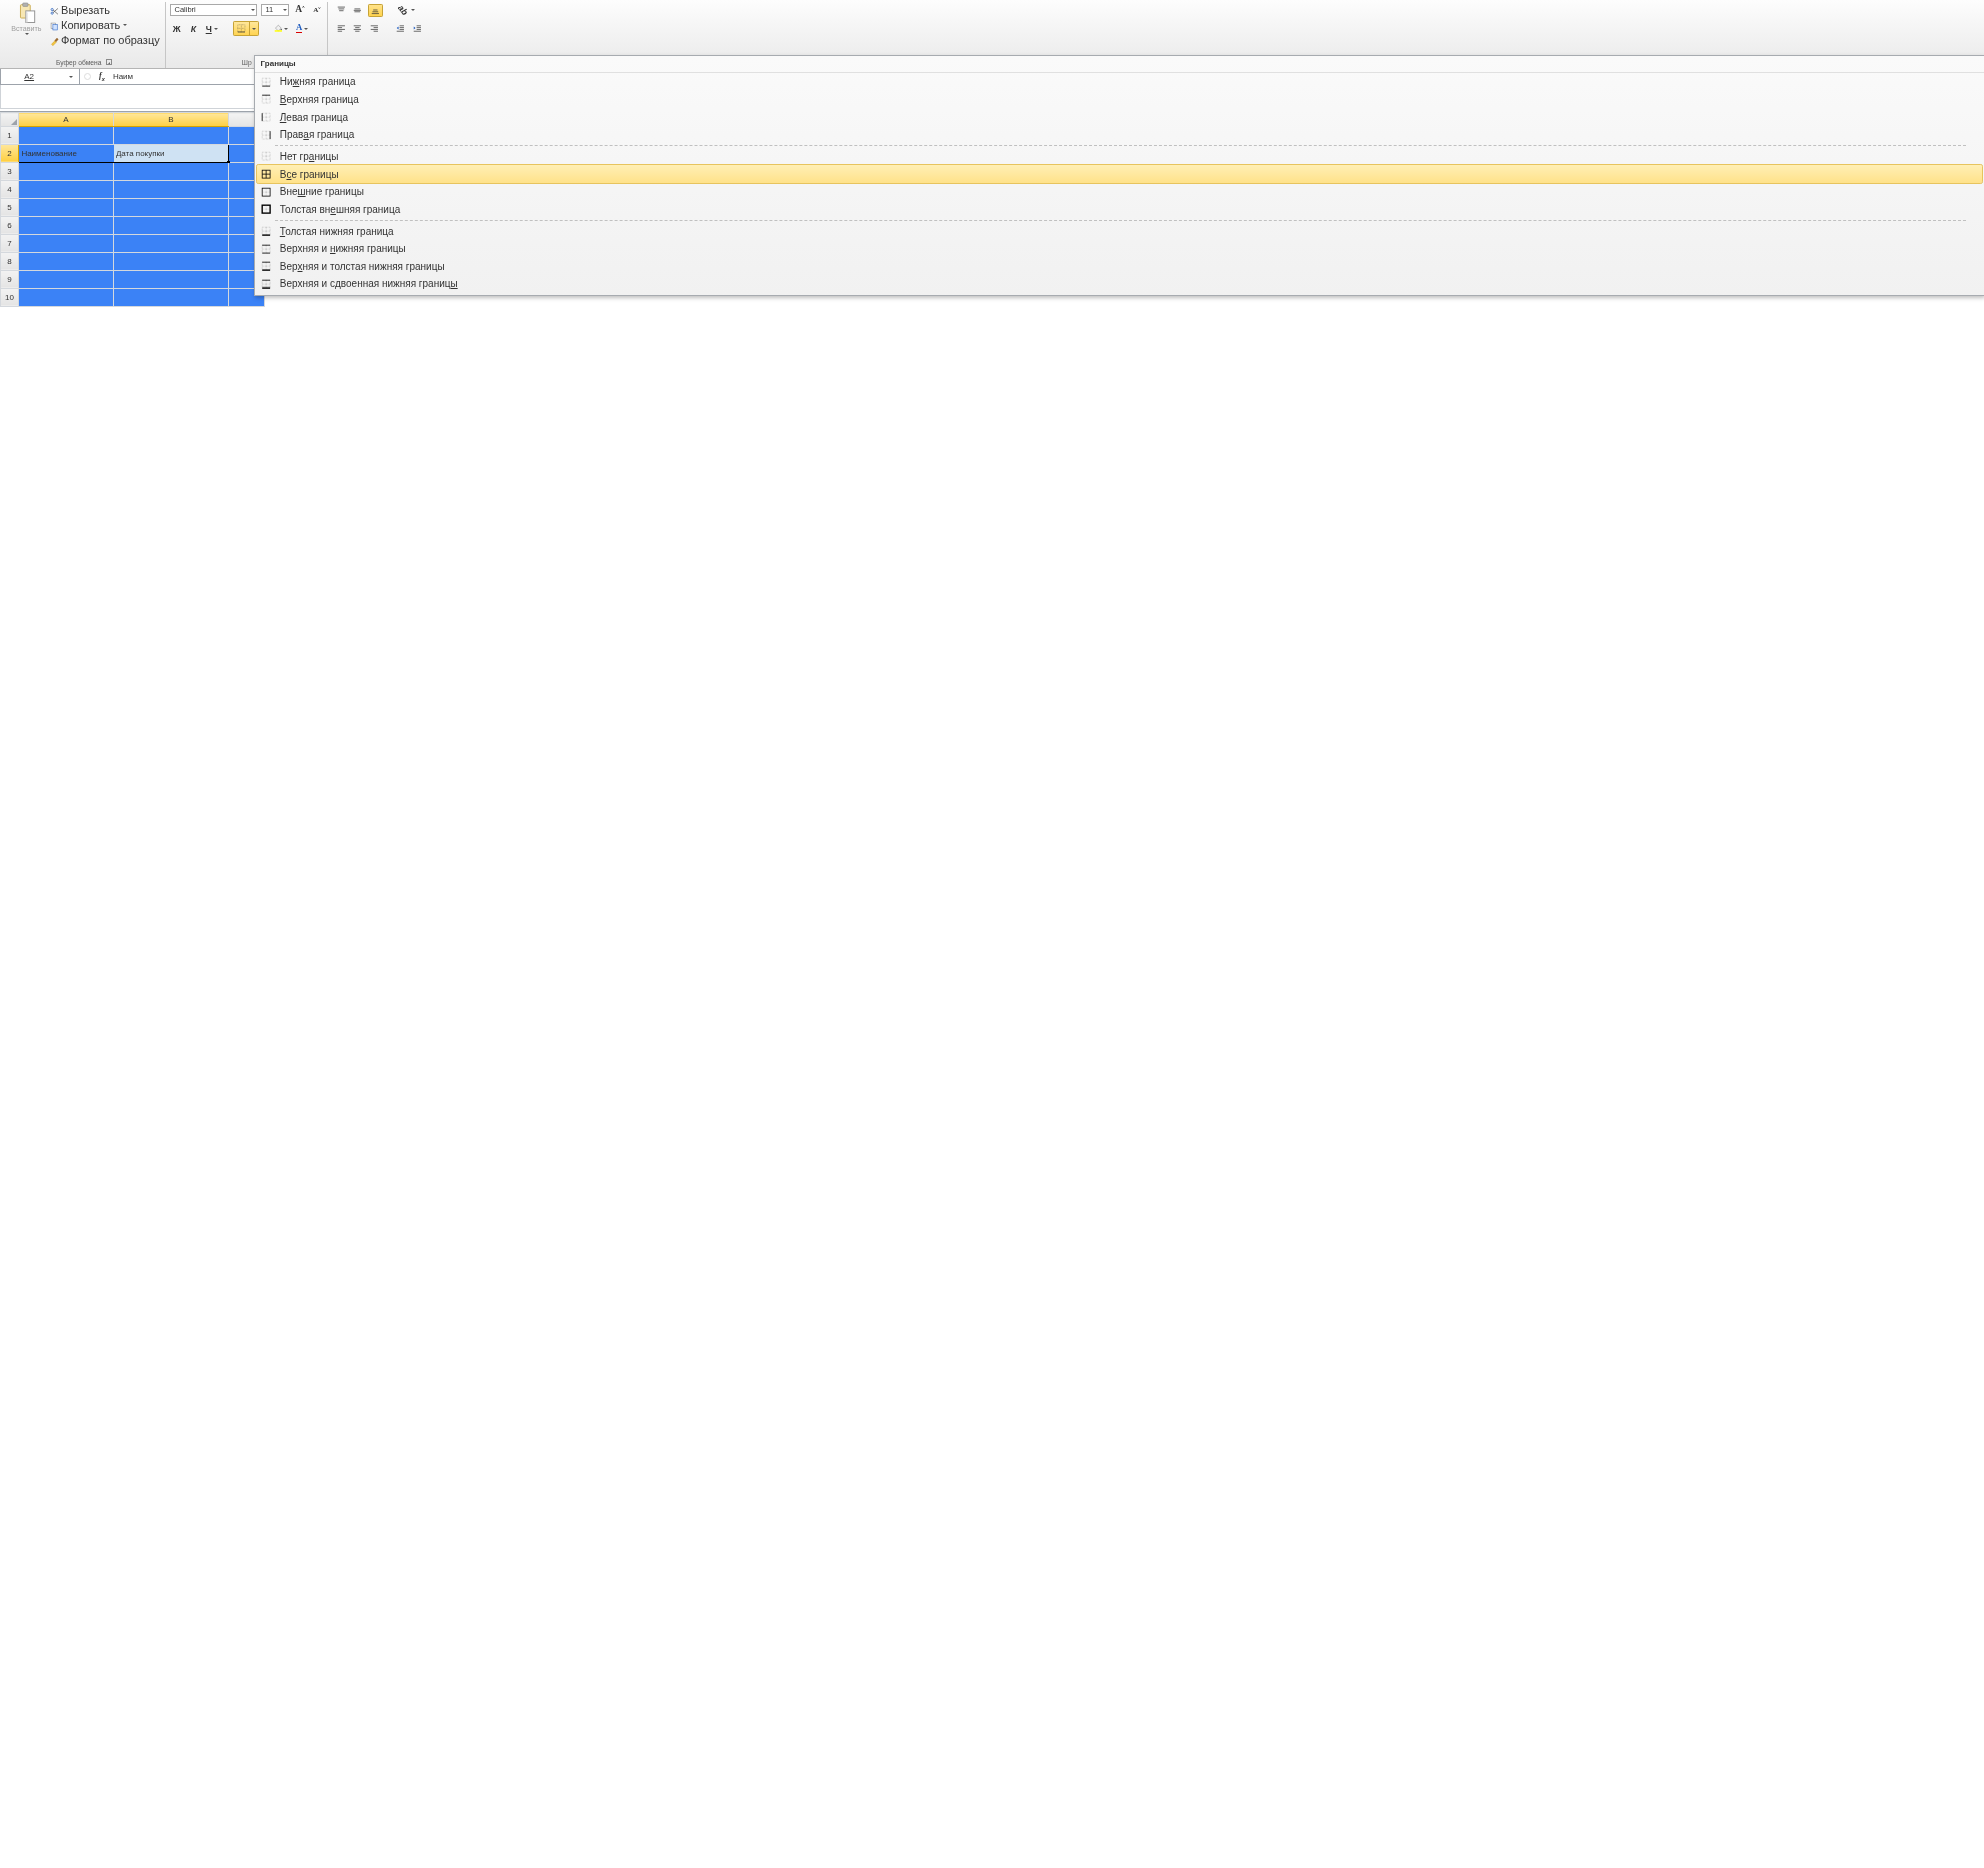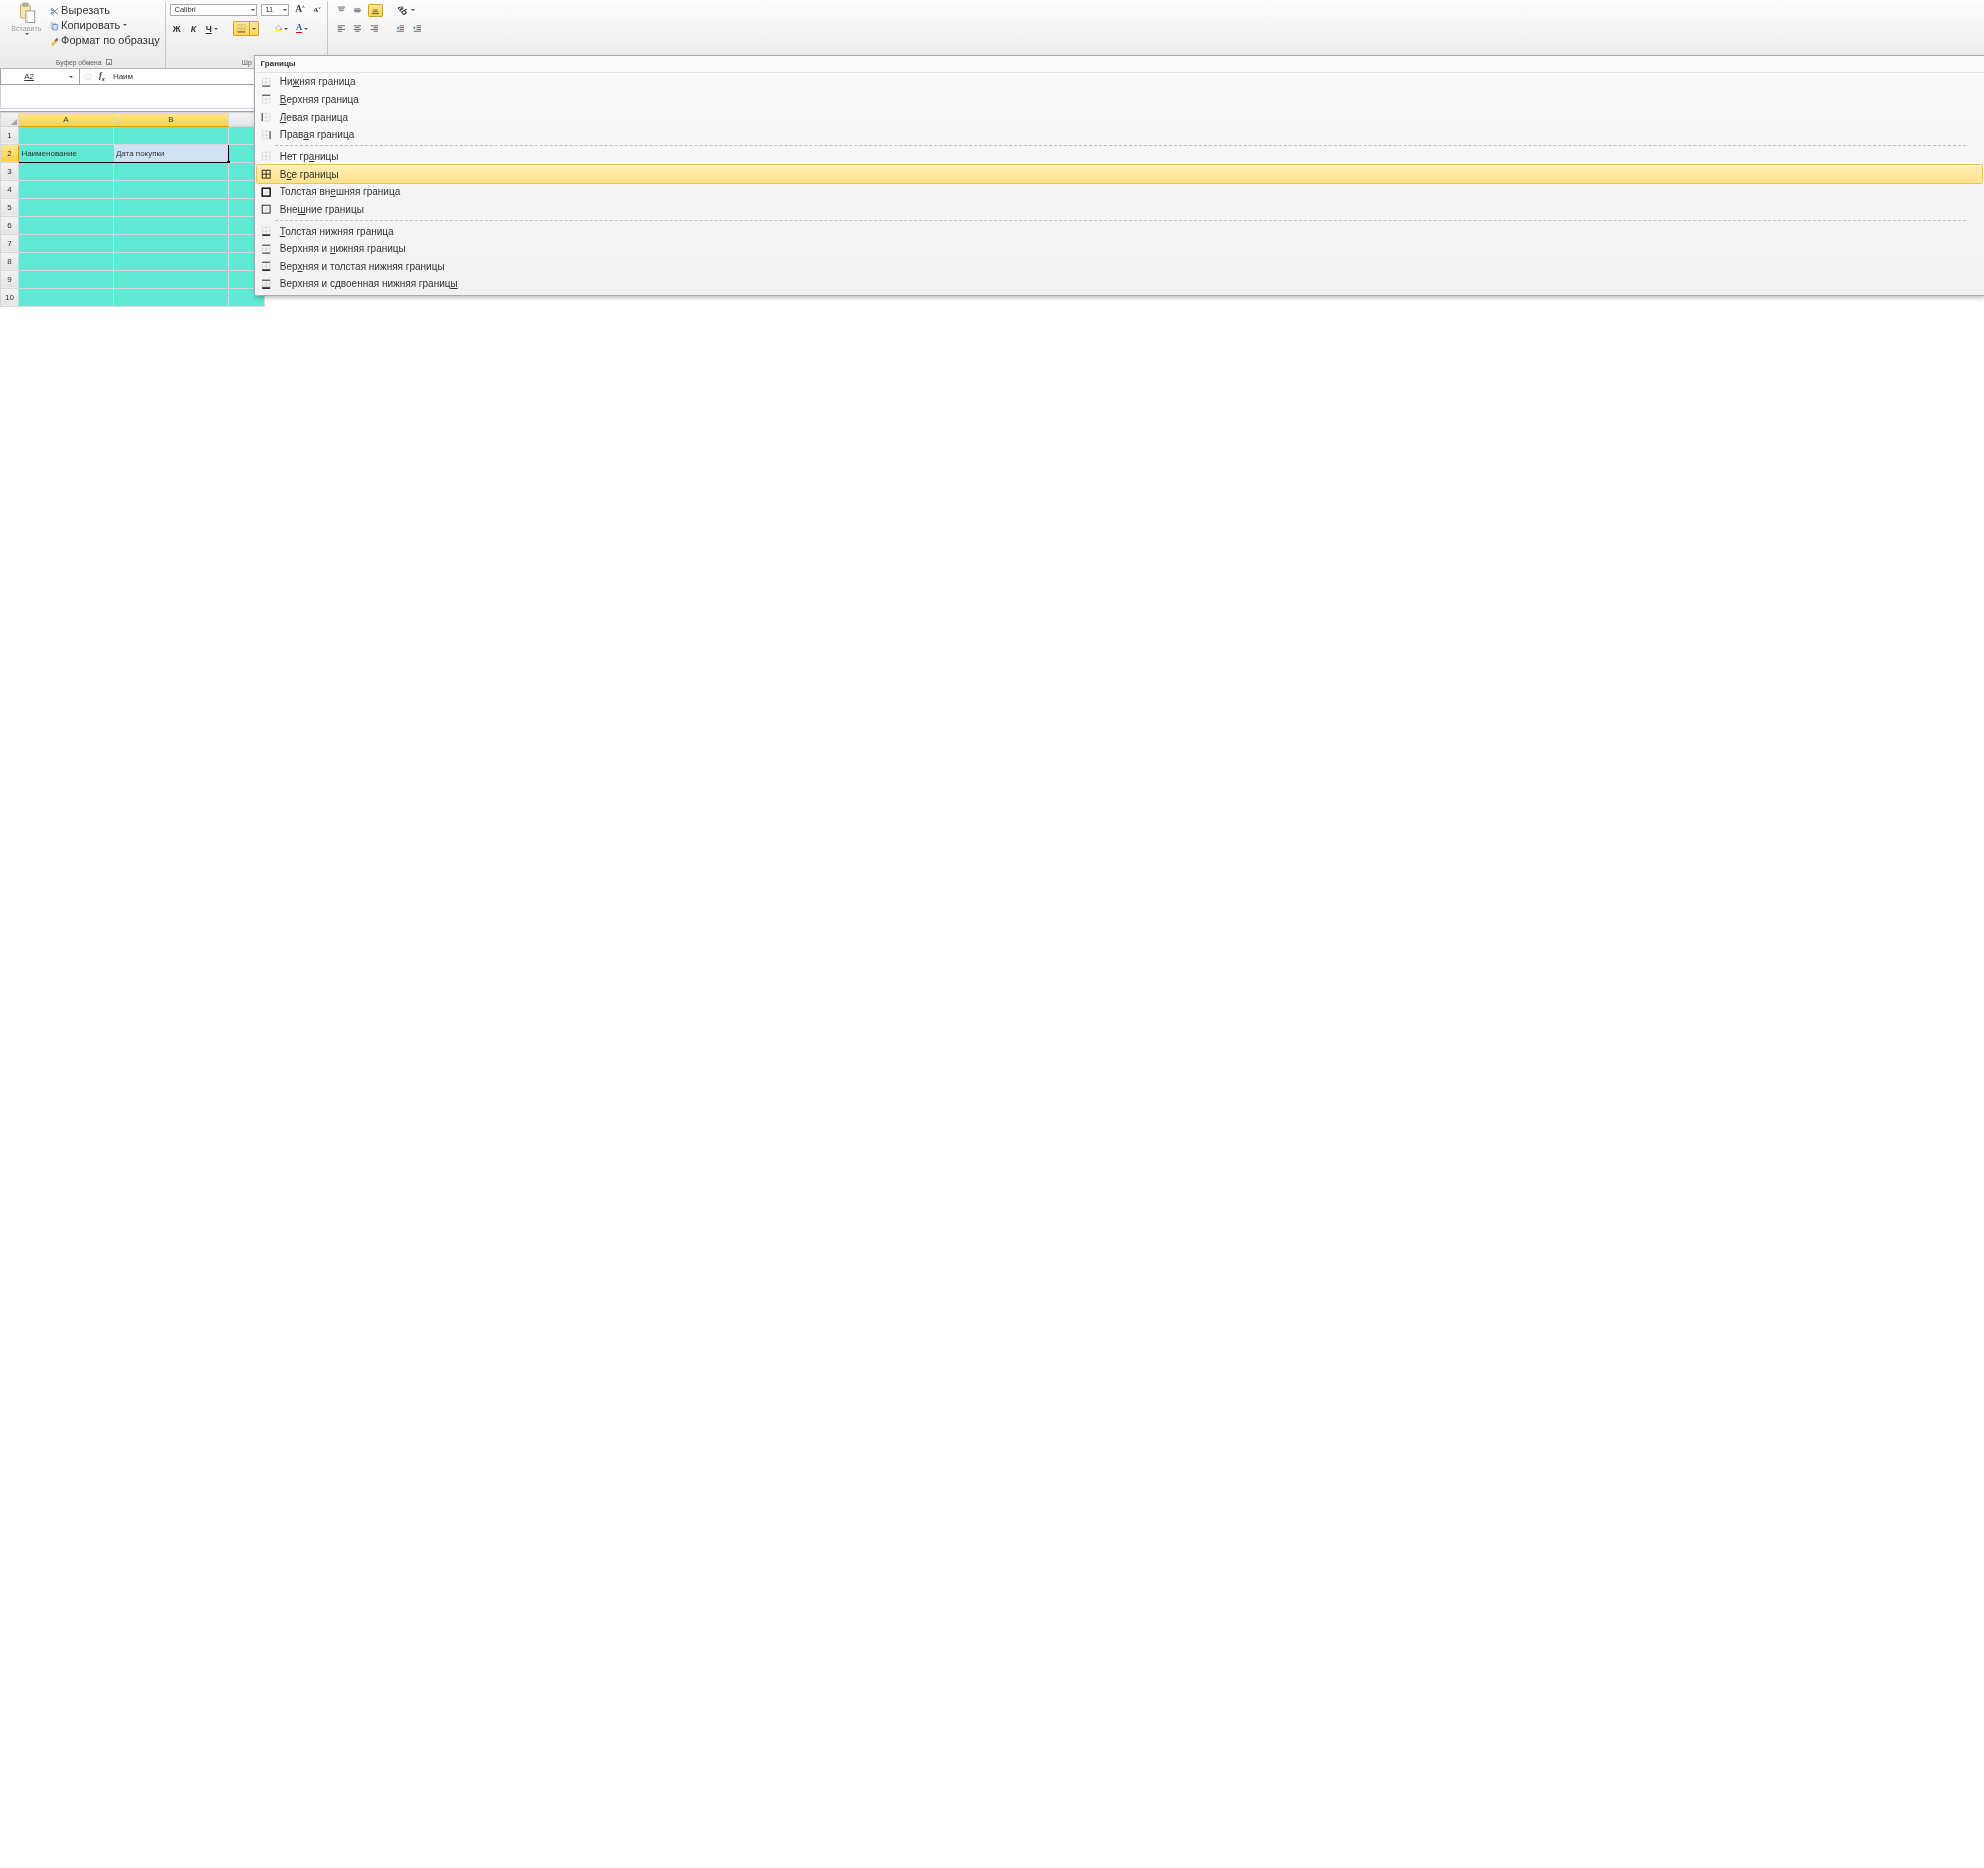--- a/index.html
+++ b/index.html
@@ -43,21 +43,21 @@
 
 .sheet-wrap { border-top: 0.8px solid #9da3ab; margin-top: 2.4px; }
 .sheet { border-collapse: collapse; table-layout: fixed; }
 .sheet th, .sheet td { border: 0.4px solid #d4d8dd; font-weight: normal; }
 .sheet .colhdr { background: linear-gradient(#f3f3f3, #e4e4e4); text-align: center; height: 13.5px; font-size: 8px; }
 .sheet .colhdr.sel { background: linear-gradient(#ffe79b, #ffcf41); border-bottom: 0.8px solid #d7a400; }
 .sheet .rowhdr { background: linear-gradient(#f3f3f3, #e4e4e4); text-align: center; width: 18px; height: 18px; font-size: 8px; }
 .sheet .rowhdr.sel { background: linear-gradient(#ffe79b, #ffcf41); border-right: 0.8px solid #d7a400; }
 .sheet .corner { background: linear-gradient(#f3f3f3, #e4e4e4); position: relative; }
 .sheet .corner::after { content: ""; position: absolute; right: 1.2px; bottom: 1.2px; width: 0; height: 0; border-left: 6.4px solid transparent; border-bottom: 6.4px solid #9da3ab; }
-.sheet td.cell { background: #5eead4; font-size: 8px; padding: 0 2.4px; height: 18px; }
+.sheet td.cell { background: #3b82f6; font-size: 8px; padding: 0 2.4px; height: 18px; }
 .sel-range { position: relative; }
 .sel-range::after { content: ""; position: absolute; right: -1.6px; bottom: -1.6px; width: 2.8px; height: 2.8px; background: #000; }
 .cellA2 { border: 1.2px solid #000 !important; border-right: none !important; }
 .cellB2 { border: 1.2px solid #000 !important; border-left: none !important; background: #cfe2f3 !important; }
 
 
 .dropdown { position: absolute; top: 55px; left: 254px; right: 0; background: linear-gradient(#fafafa, #f1f1f1); border: 0.4px solid #a7abb0; border-right: none; box-shadow: 0.8px 2px 4px rgba(0,0,0,0.25); z-index: 50; padding-bottom: 2.4px; }
 .dd-header { padding: 3.2px 5.6px 4px; font-weight: bold; font-size: 8px; border-bottom: 0.4px solid #e0e0e0; }
 .dd-item { display: flex; align-items: center; gap: 8px; padding: 2.8px 5.6px 2.8px 4.8px; font-size: 10px; }
 .dd-item .dd-icon { width: 12px; height: 12px; flex-shrink: 0; display: flex; align-items: center; justify-content: center; }
@@ -424,36 +424,36 @@
             <rect x="3" y="3" width="20" height="20" stroke="#000" stroke-width="2" fill="none"></rect>
             <line x1="3" y1="13" x2="23" y2="13" stroke="#000" stroke-width="2" fill="none"></line>
             <line x1="13" y1="3" x2="13" y2="23" stroke="#000" stroke-width="2" fill="none"></line>
           </svg>
         </span>
         <span>В<span class="mn">с</span>е границы</span>
       </div>
       <div class="dd-item">
         <span class="dd-icon">
           <svg viewBox="0 0 26 26" width="10.3" height="10.3">
+            <rect x="3" y="3" width="20" height="20" stroke="#000" stroke-width="2" fill="none"></rect>
+            <line x1="3" y1="13" x2="23" y2="13" stroke="#777" stroke-width="1" stroke-dasharray="1.5 2" fill="none"></line>
+            <line x1="13" y1="3" x2="13" y2="23" stroke="#777" stroke-width="1" stroke-dasharray="1.5 2" fill="none"></line>
+          </svg>
+        </span>
+        <span>Вне<span class="mn">ш</span>ние границы</span>
+      </div>
+      <div class="dd-item">
+        <span class="dd-icon">
+          <svg viewBox="0 0 26 26" width="10.3" height="10.3">
             <rect x="3" y="3" width="20" height="20" stroke="#000" stroke-width="3.5" fill="none"></rect>
             <line x1="3" y1="13" x2="23" y2="13" stroke="#777" stroke-width="1" stroke-dasharray="1.5 2" fill="none"></line>
             <line x1="13" y1="3" x2="13" y2="23" stroke="#777" stroke-width="1" stroke-dasharray="1.5 2" fill="none"></line>
           </svg>
         </span>
         <span>Толстая вн<span class="mn">е</span>шняя граница</span>
-      </div>
-      <div class="dd-item">
-        <span class="dd-icon">
-          <svg viewBox="0 0 26 26" width="10.3" height="10.3">
-            <rect x="3" y="3" width="20" height="20" stroke="#000" stroke-width="2" fill="none"></rect>
-            <line x1="3" y1="13" x2="23" y2="13" stroke="#777" stroke-width="1" stroke-dasharray="1.5 2" fill="none"></line>
-            <line x1="13" y1="3" x2="13" y2="23" stroke="#777" stroke-width="1" stroke-dasharray="1.5 2" fill="none"></line>
-          </svg>
-        </span>
-        <span>Вне<span class="mn">ш</span>ние границы</span>
       </div>
       <div class="dd-sep"></div>
       <div class="dd-item">
         <span class="dd-icon">
           <svg viewBox="0 0 26 26" width="10.3" height="10.3">
             <rect x="3" y="3" width="20" height="20" stroke="#777" stroke-width="1" stroke-dasharray="1.5 2" fill="none"></rect>
             <line x1="3" y1="13" x2="23" y2="13" stroke="#777" stroke-width="1" stroke-dasharray="1.5 2" fill="none"></line>
             <line x1="13" y1="3" x2="13" y2="23" stroke="#777" stroke-width="1" stroke-dasharray="1.5 2" fill="none"></line>
             <line x1="3" y1="23" x2="23" y2="23" stroke="#000" stroke-width="3.5" fill="none"></line>
           </svg>

